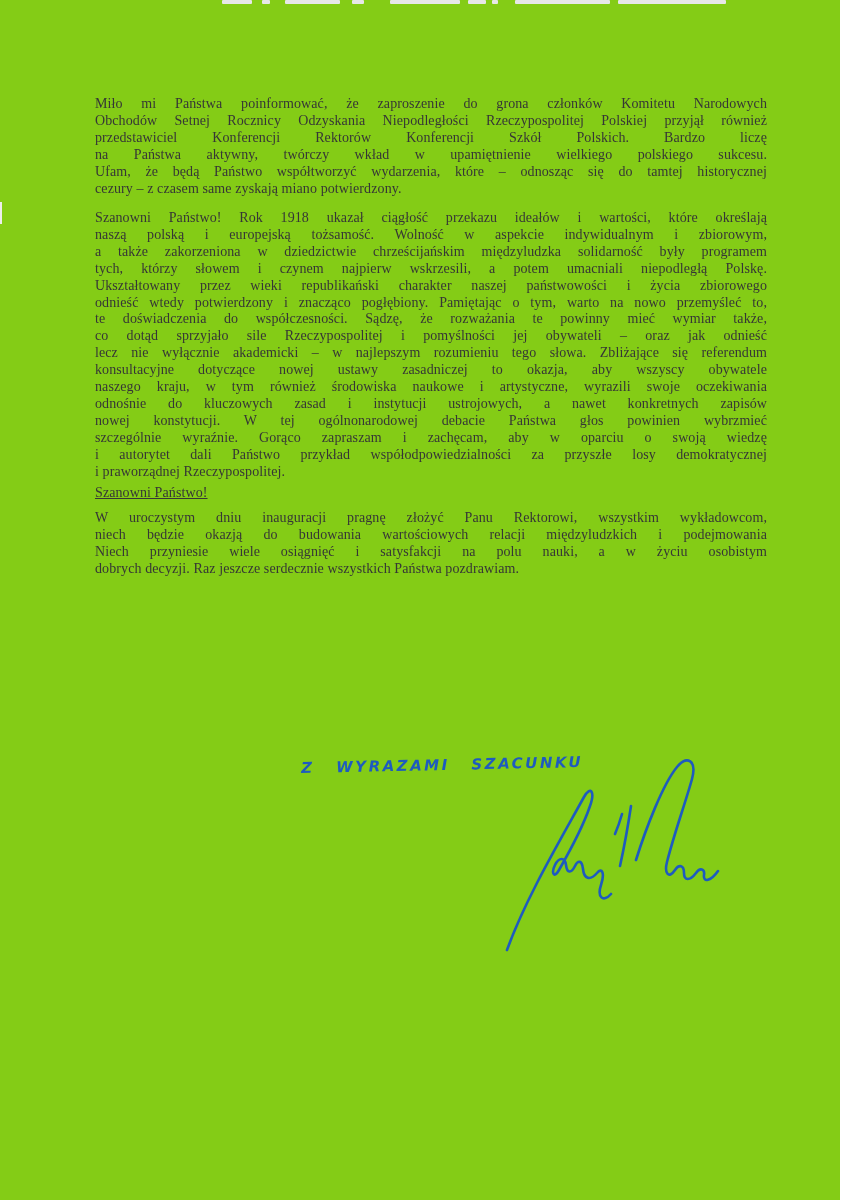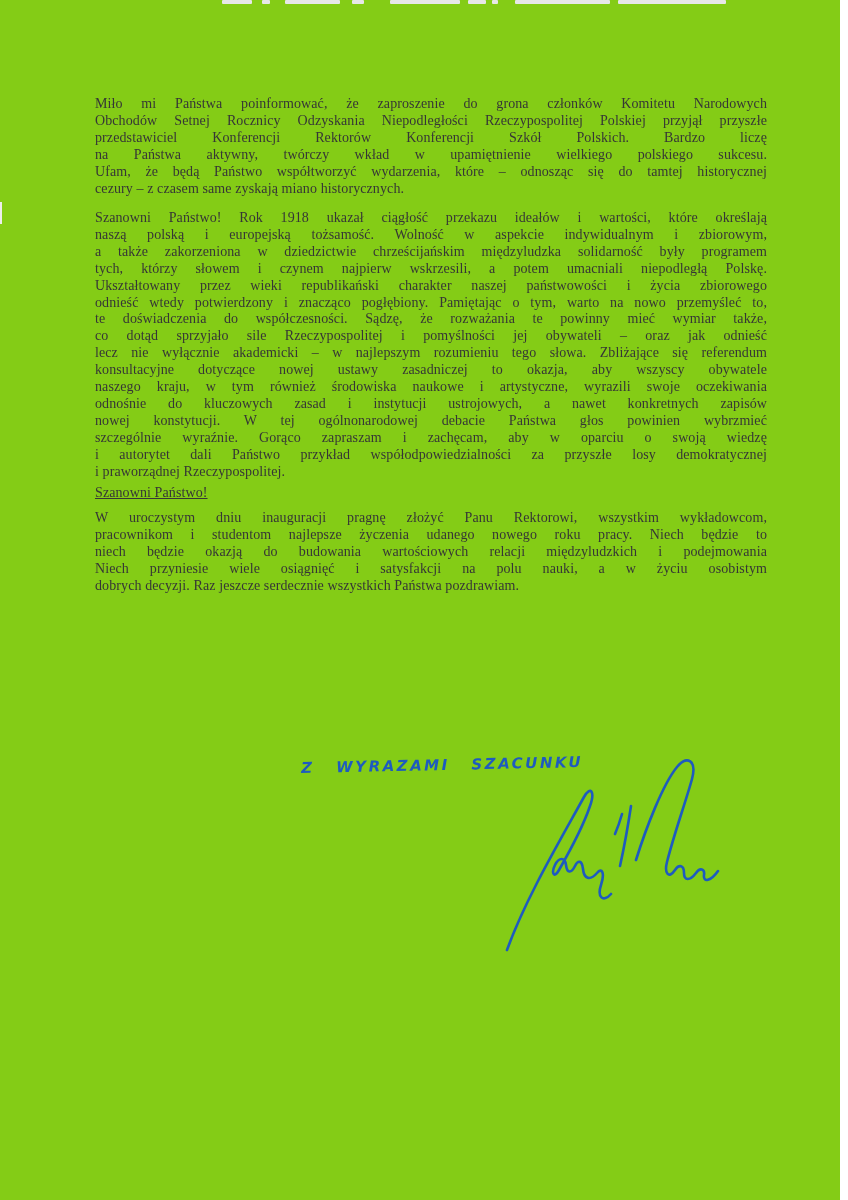--- a/index.html
+++ b/index.html
@@ -86,25 +86,25 @@
     <span style="left:390px;width:70px;"></span>
     <span style="left:468px;width:18px;"></span>
     <span style="left:492px;width:6px;"></span>
     <span style="left:515px;width:95px;"></span>
     <span style="left:618px;width:108px;"></span>
   </div>
   <div class="edge-speck"></div>
 
   <div class="para p1">
     <div class="line">Miło mi Państwa poinformować, że zaproszenie do grona członków Komitetu Narodowych</div>
-    <div class="line">Obchodów Setnej Rocznicy Odzyskania Niepodległości Rzeczypospolitej Polskiej przyjął przyszłe</div>
+    <div class="line">Obchodów Setnej Rocznicy Odzyskania Niepodległości Rzeczypospolitej Polskiej przyjął również</div>
     <div class="line">przedstawiciel Konferencji Rektorów Konferencji Szkół Polskich. Bardzo liczę</div>
     <div class="line">na Państwa aktywny, twórczy wkład w upamiętnienie wielkiego polskiego sukcesu.</div>
     <div class="line">Ufam, że będą Państwo współtworzyć wydarzenia, które – odnosząc się do tamtej historycznej</div>
-    <div class="line final">cezury – z czasem same zyskają miano historycznych.</div>
+    <div class="line final">cezury – z czasem same zyskają miano potwierdzony.</div>
   </div>
 
   <div class="para p2">
     <div class="line">Szanowni Państwo! Rok 1918 ukazał ciągłość przekazu ideałów i wartości, które określają</div>
     <div class="line">naszą polską i europejską tożsamość. Wolność w aspekcie indywidualnym i zbiorowym,</div>
     <div class="line">a także zakorzeniona w dziedzictwie chrześcijańskim międzyludzka solidarność były programem</div>
     <div class="line">tych, którzy słowem i czynem najpierw wskrzesili, a potem umacniali niepodległą Polskę.</div>
     <div class="line">Ukształtowany przez wieki republikański charakter naszej państwowości i życia zbiorowego</div>
     <div class="line">odnieść wtedy potwierdzony i znacząco pogłębiony. Pamiętając o tym, warto na nowo przemyśleć to,</div>
     <div class="line">te doświadczenia do współczesności. Sądzę, że rozważania te powinny mieć wymiar także,</div>
@@ -118,21 +118,20 @@
     <div class="line">i autorytet dali Państwo przykład współodpowiedzialności za przyszłe losy demokratycznej</div>
     <div class="line final">i praworządnej Rzeczypospolitej.</div>
   </div>
 
   <div class="para ph">
     <div class="line final">Szanowni Państwo!</div>
   </div>
 
   <div class="para p3">
     <div class="line">W uroczystym dniu inauguracji pragnę złożyć Panu Rektorowi, wszystkim wykładowcom,</div>
-    <div class="line">pracownikom i studentom najlepsze życzenia udanego nowego roku pracy. Niech będzie to</div>
     <div class="line">niech będzie okazją do budowania wartościowych relacji międzyludzkich i podejmowania</div>
     <div class="line">Niech przyniesie wiele osiągnięć i satysfakcji na polu nauki, a w życiu osobistym</div>
     <div class="line final">dobrych decyzji. Raz jeszcze serdecznie wszystkich Państwa pozdrawiam.</div>
   </div>
 
   <div class="valediction">Z wyrazami szacunku</div>
 
   <svg class="signature" viewBox="0 0 270 210" xmlns="http://www.w3.org/2000/svg">
     <path d="M 37 198 C 55 148, 88 92, 114 45 C 121 33, 125 40, 120 54 C 113 75, 97 104, 89 118 C 84 127, 81 121, 85 113 C 89 105, 95 105, 96 113 C 97 121, 101 122, 105 114 C 108 108, 112 108, 113 117 C 114 127, 120 129, 127 121 C 132 115, 135 121, 131 133 C 127 145, 133 151, 141 142"></path>
     <path d="M 145 82 C 148 75, 150 69, 152 62"></path>

